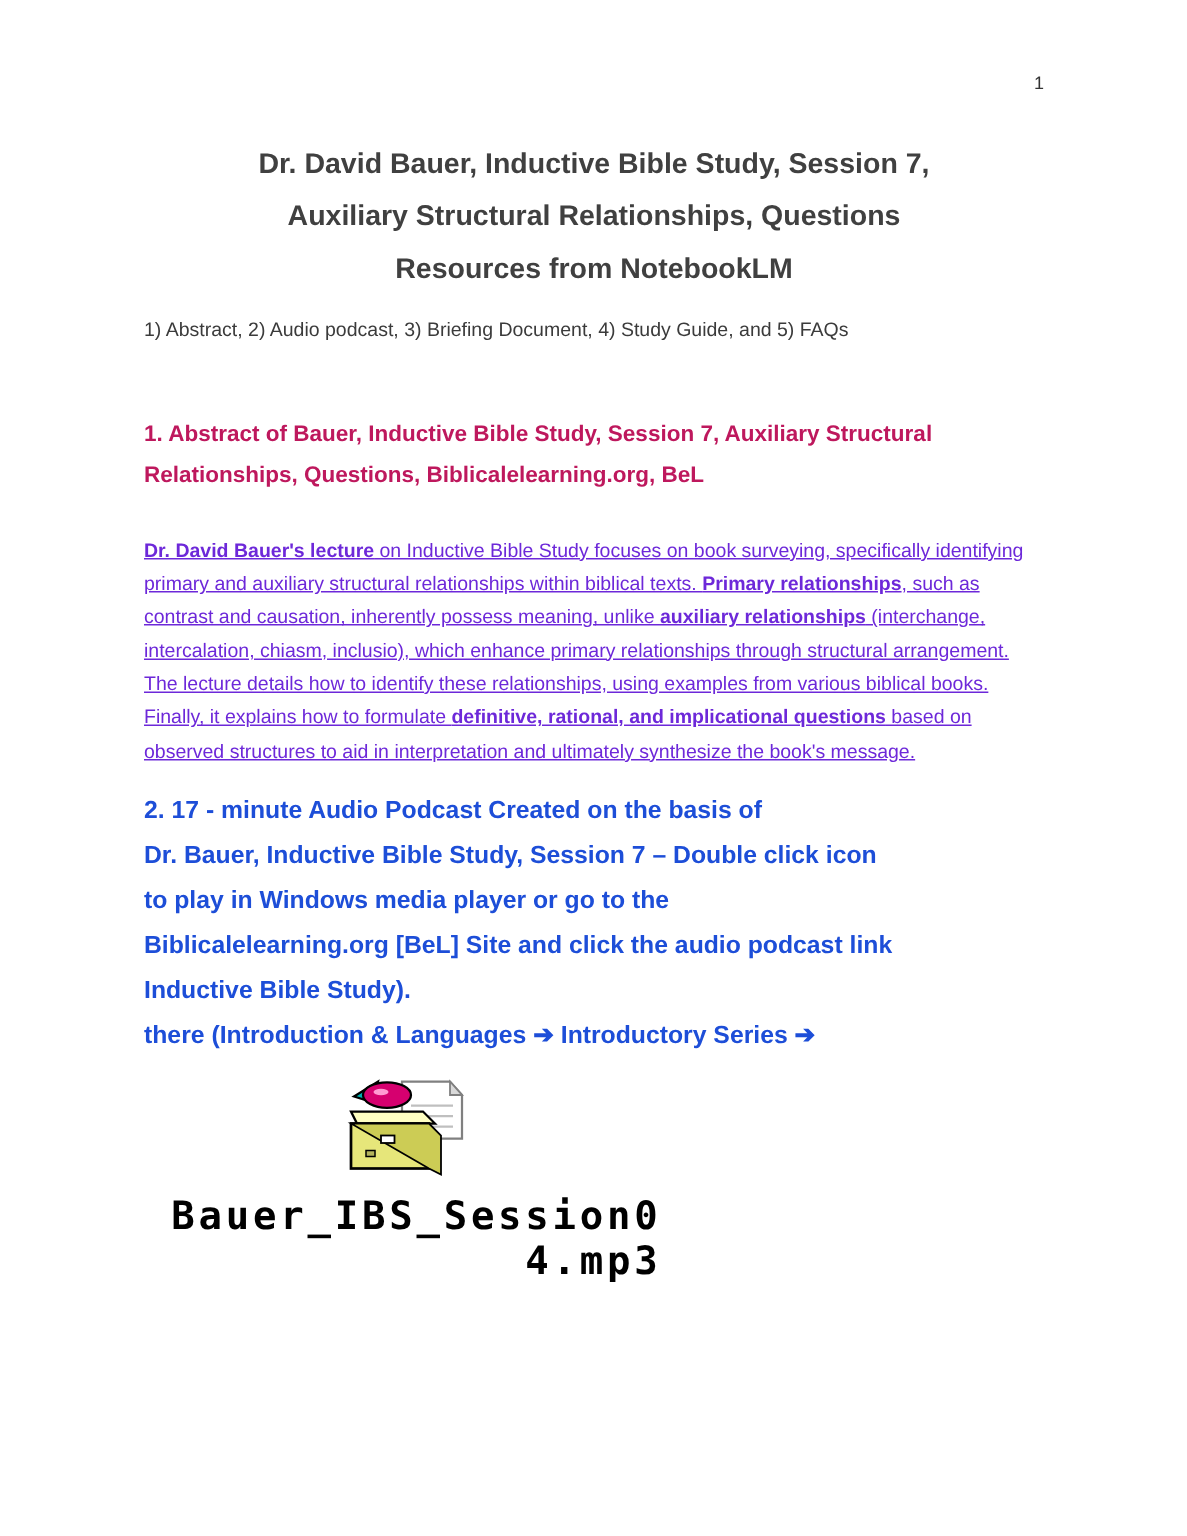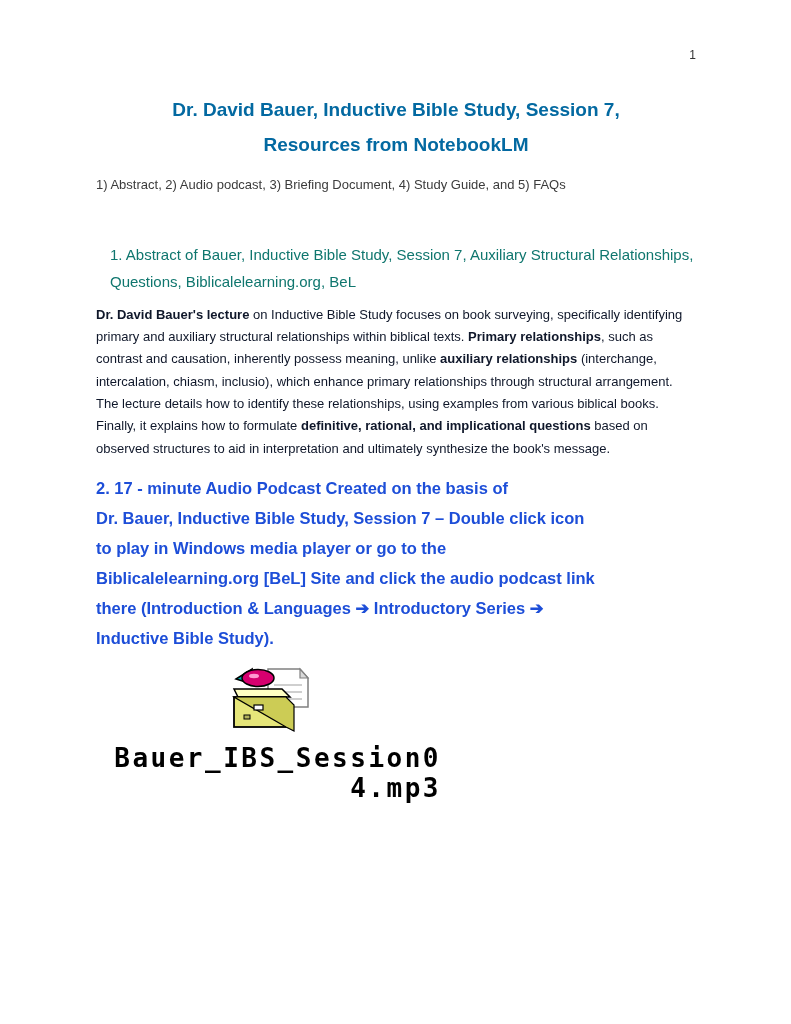--- a/index.html
+++ b/index.html
@@ -24,45 +24,45 @@
     font-size: 12px;
     color: #333333;
   }
 
   .title {
     margin-top: 30px;
     text-align: center;
     font-size: 19px;
     font-weight: bold;
     line-height: 35px;
-    color: #0369a1;
+    color: #404040;
   }
   .title .line { display: block; }
 
   .toc-line {
     margin-top: 11px;
     font-size: 13px;
     line-height: 20px;
     color: #3b3b3b;
   }
 
   .h1 {
     margin-top: 46px;
     font-size: 15px;
-    font-weight: normal;
+    font-weight: bold;
     line-height: 27px;
-    color: #0f766e;
-    margin-left: 14px;
+    color: #be185d;
   }
 
   .para {
-    margin-top: 9px;
+    margin-top: 26px;
     font-size: 13px;
     line-height: 22.3px;
-    color: #0f172a;
+    color: #6d28d9;
+    text-decoration: underline;
   }
   .para .b { font-weight: bold; }
 
   .h2 {
     margin-top: 13px;
     font-size: 16.5px;
     font-weight: bold;
     line-height: 30px;
     color: #1d4ed8;
   }
@@ -92,36 +92,37 @@
 </head>
 <body>
 
 <div class="page">
   <div class="content">
 
     <div class="page-number">1</div>
 
     <h1 class="title">
         <span class="line">Dr. David Bauer, Inductive Bible Study, Session 7,</span>
+        <span class="line">Auxiliary Structural Relationships, Questions</span>
         <span class="line">Resources from NotebookLM</span>
       </h1>
 
     <div class="toc-line">1) Abstract, 2) Audio podcast, 3) Briefing Document, 4) Study Guide, and 5) FAQs</div>
 
     <div class="h1">1. Abstract of Bauer, Inductive Bible Study, Session 7, Auxiliary Structural Relationships, Questions, Biblicalelearning.org, BeL</div>
 
     <p class="para"><span class="b"> Dr. David Bauer's lecture</span><span> on Inductive Bible Study focuses on book surveying, specifically identifying primary and auxiliary structural relationships within biblical texts. </span><span class="b">Primary relationships</span><span>, such as contrast and causation, inherently possess meaning, unlike </span><span class="b">auxiliary relationships</span><span> (interchange, intercalation, chiasm, inclusio), which enhance primary relationships through structural arrangement. The lecture details how to identify these relationships, using examples from various biblical books. Finally, it explains how to formulate </span><span class="b">definitive, rational, and implicational questions</span><span> based on observed structures to aid in interpretation and ultimately synthesize the book's message.</span></p>
 
     <div class="h2">
         <span class="line">2.  17 - minute Audio Podcast Created on the basis of</span>
         <span class="line">Dr. Bauer, Inductive Bible Study, Session 7 –  Double click icon</span>
         <span class="line">to play in Windows media player or go to the</span>
         <span class="line">Biblicalelearning.org [BeL] Site and click the audio podcast link</span>
+        <span class="line">Inductive Bible Study).</span>
         <span class="line">there (Introduction &amp; Languages ➔ Introductory Series ➔</span>
-        <span class="line">Inductive Bible Study).</span>
       </div>
 
     <div class="attachment">
       <div class="icon-wrap">
         <svg width="96" height="72" viewBox="0 0 96 72" xmlns="http://www.w3.org/2000/svg" aria-hidden="true">
 
           <polygon points="52,4 84,4 92,13 92,42 52,42" fill="#ffffff" stroke="#808080" stroke-width="1.5"></polygon>
           <polygon points="84,4 84,13 92,13" fill="#d9d9d9" stroke="#808080" stroke-width="1.2"></polygon>
           <line x1="58" y1="20" x2="86" y2="20" stroke="#bfbfbf" stroke-width="1.5"></line>
           <line x1="58" y1="27" x2="86" y2="27" stroke="#bfbfbf" stroke-width="1.5"></line>

